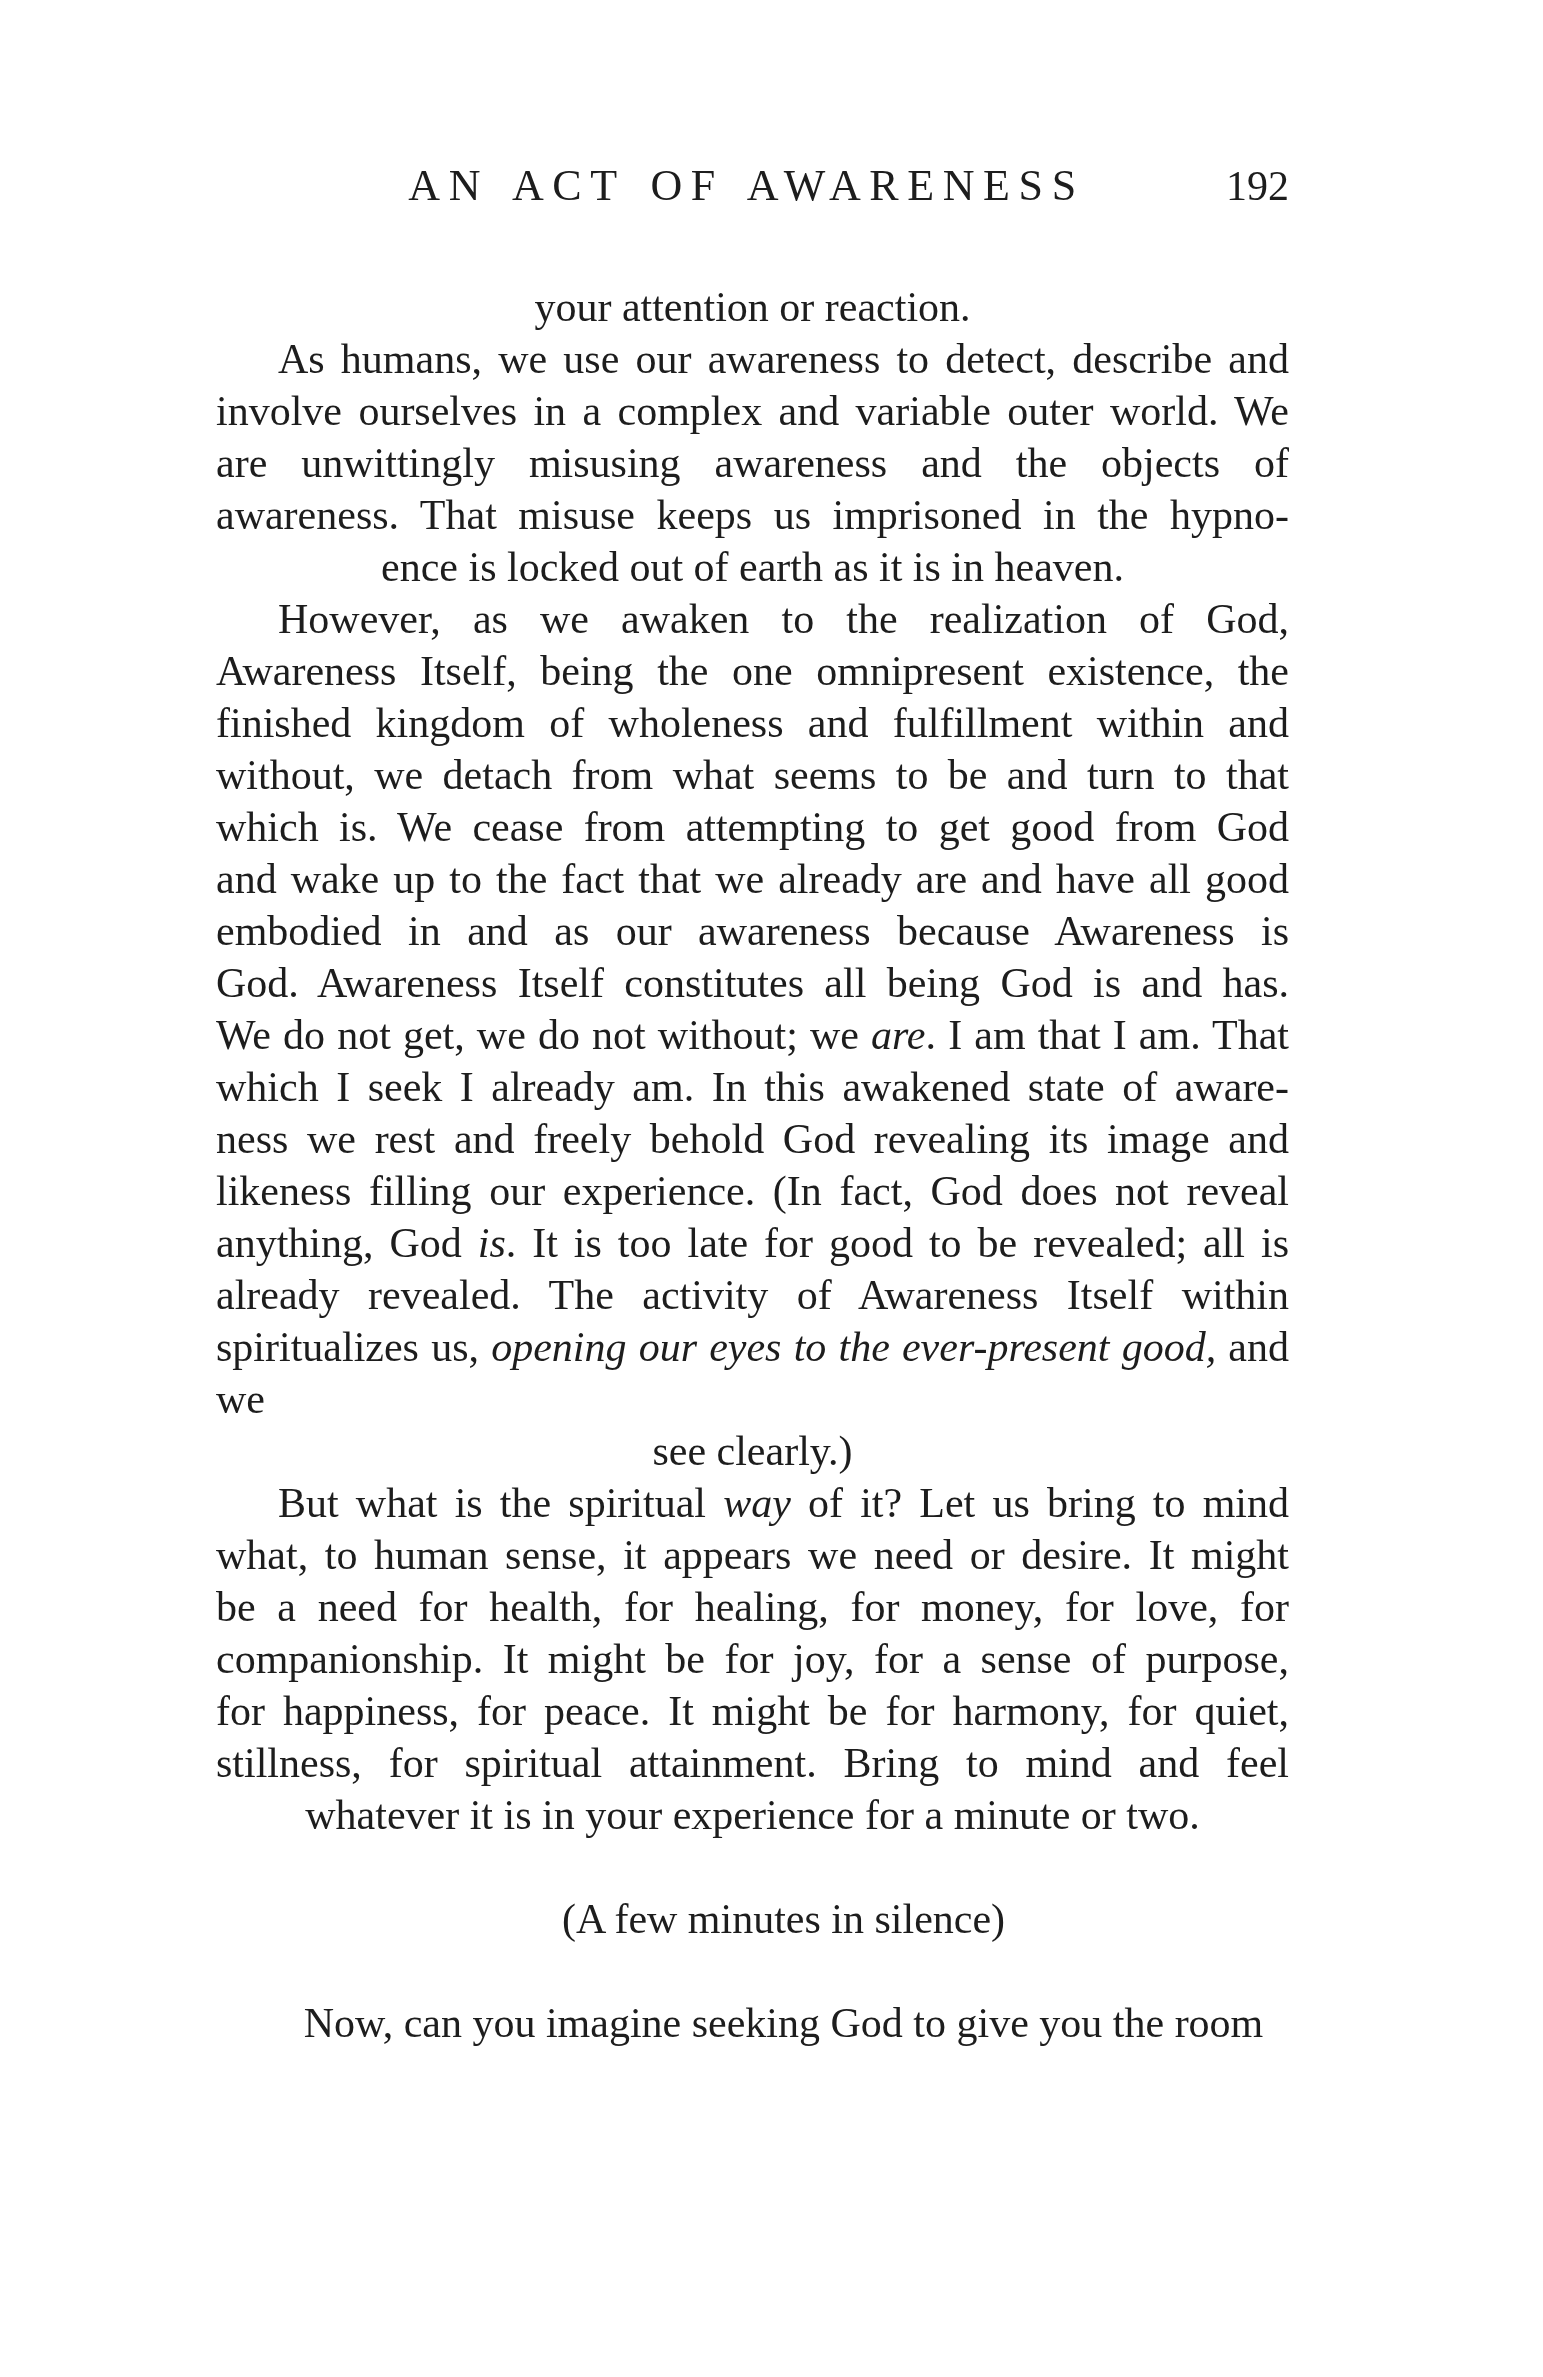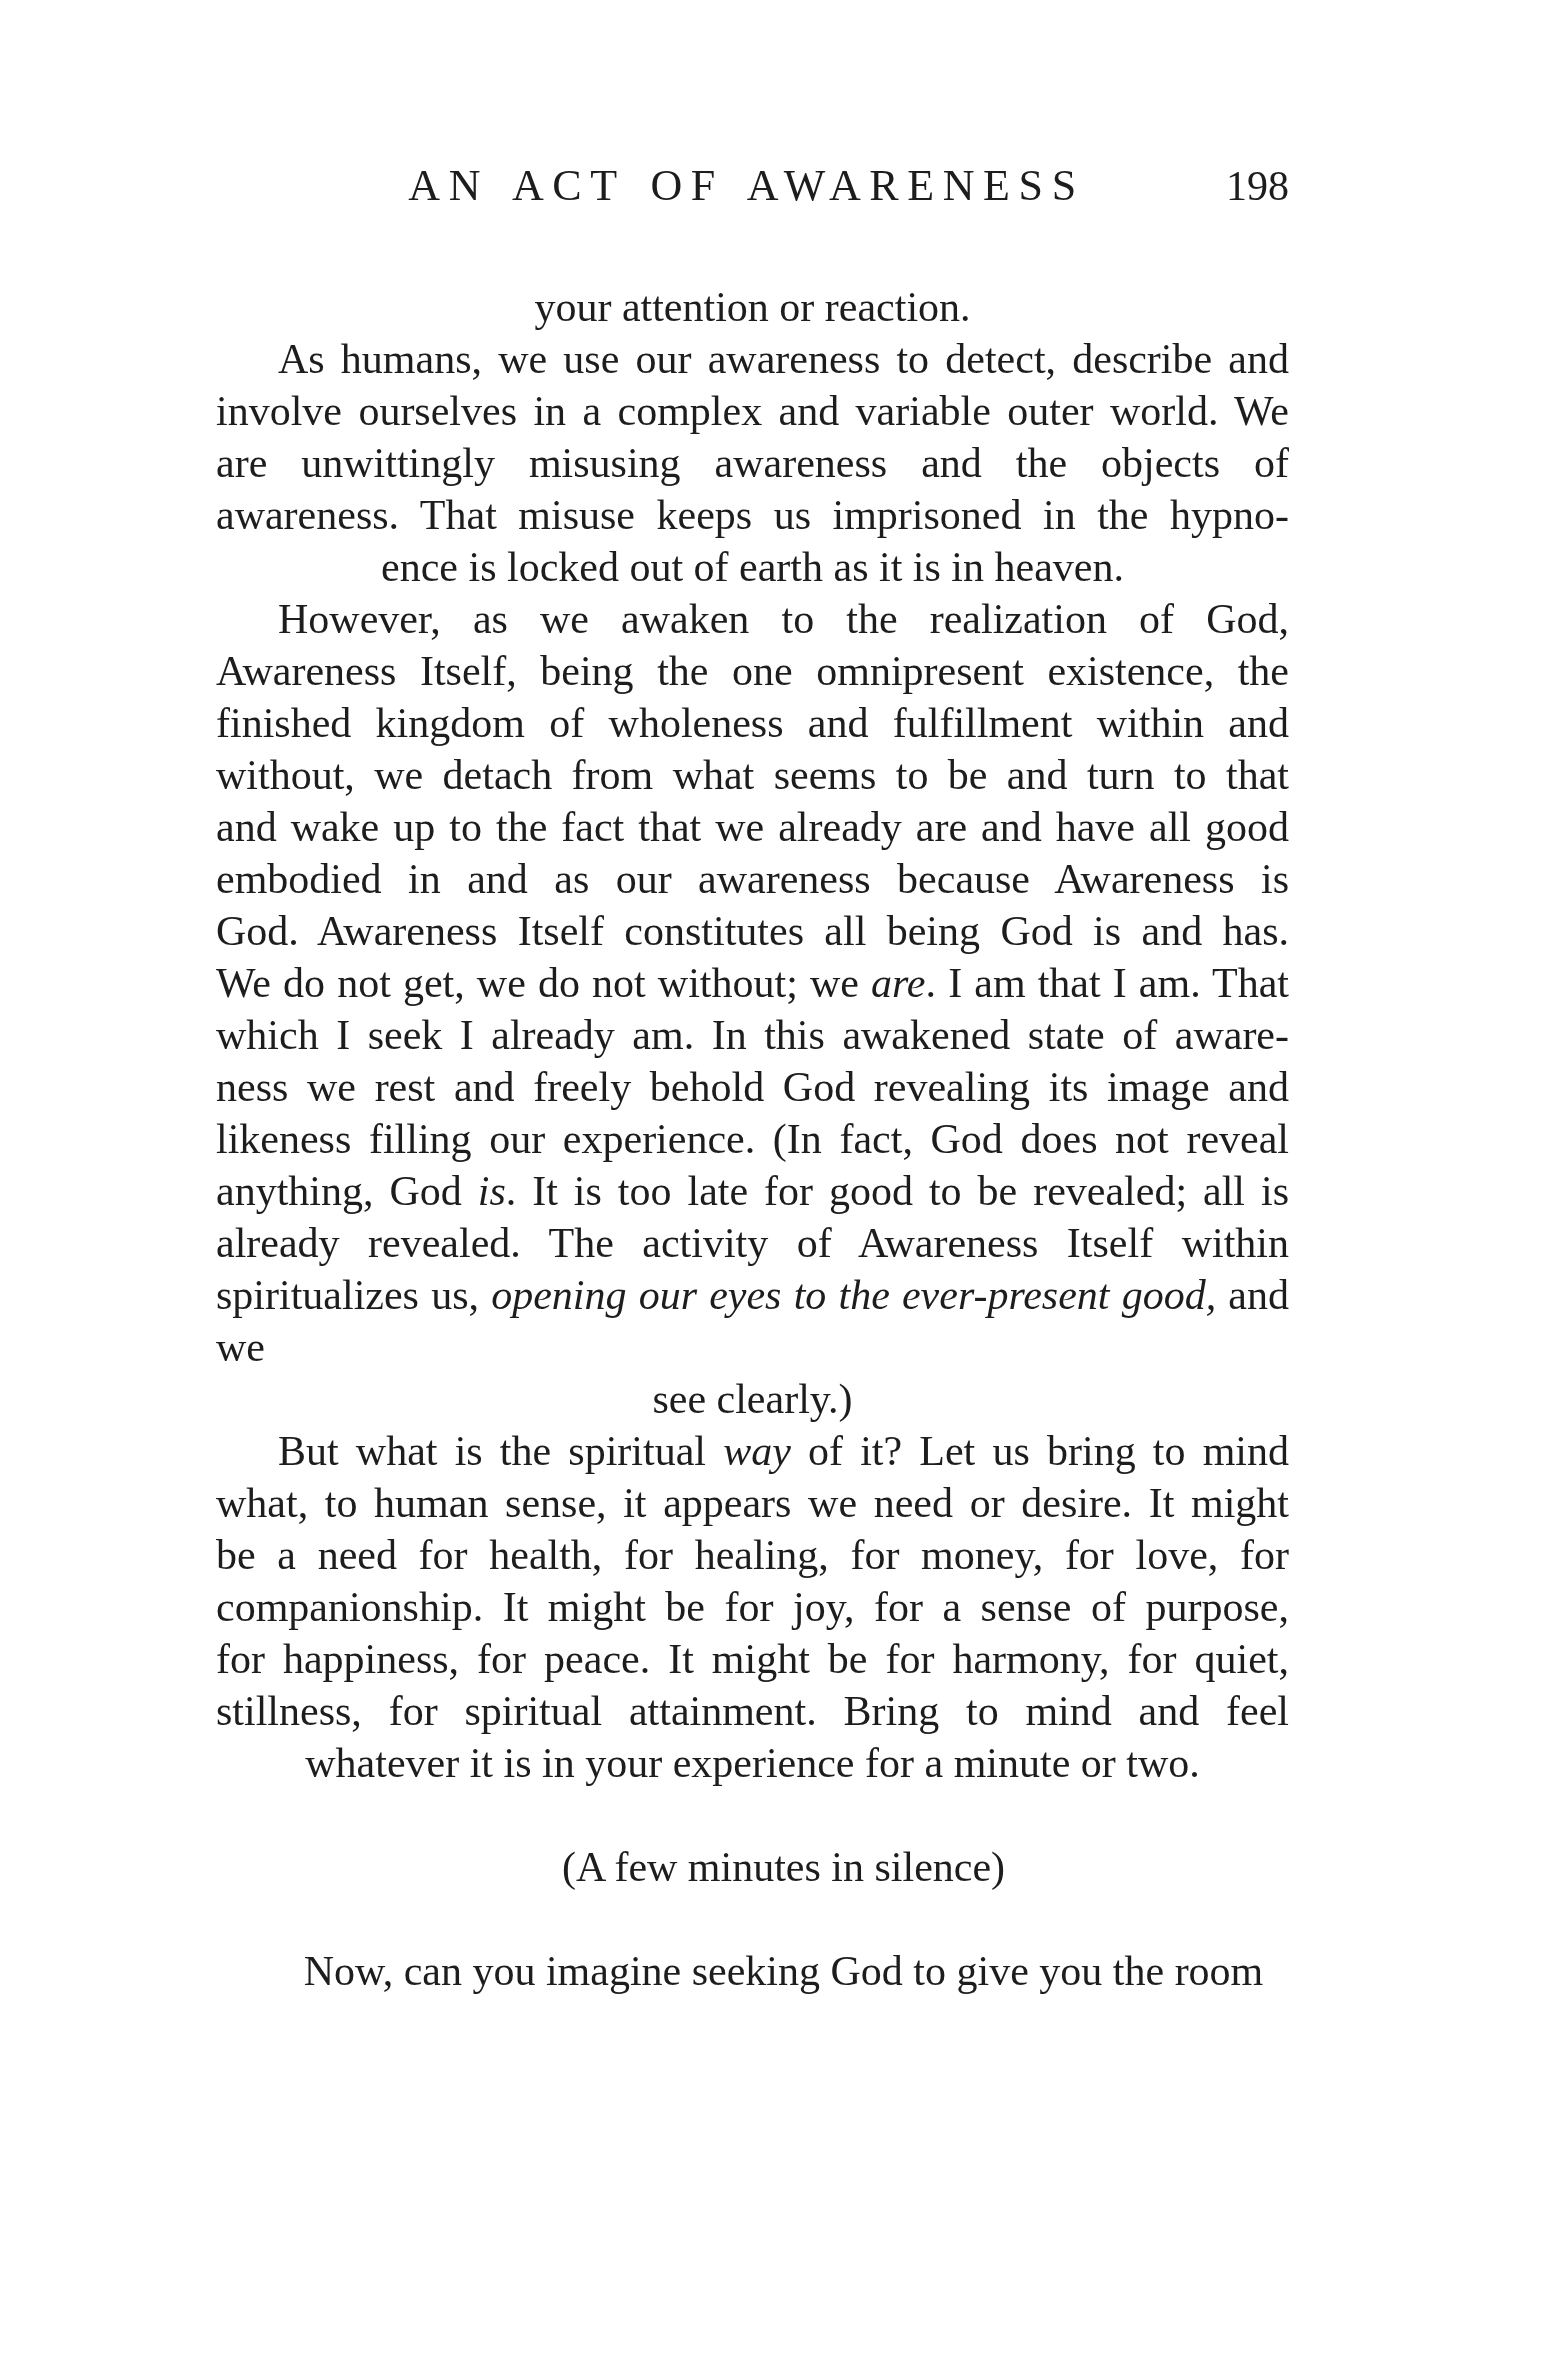--- a/index.html
+++ b/index.html
@@ -51,38 +51,39 @@
   .line.j { text-align: justify; text-align-last: justify; }
   .line.ind { text-indent: 62px; }
   .it { font-style: italic; }
 </style>
 </head>
 <body>
 
 <div class="page" style="--paper: #ffffff; --ink: #1d1d1d;">
   <div class="running-head-row">
     <div class="running-head">AN ACT OF AWARENESS</div>
-    <div class="page-number">198</div>
+    <div class="page-number">192</div>
   </div>
   <div class="text-body">
       <div class="para">
         <div class="line"><span>your attention or reaction.</span></div>
       </div>
       <div class="para">
         <div class="line j ind"><span>As humans, we use our awareness to detect, describe and</span></div>
         <div class="line j"><span>involve ourselves in a complex and variable outer world. We</span></div>
         <div class="line j"><span>are unwittingly misusing awareness and the objects of</span></div>
         <div class="line j"><span>awareness. That misuse keeps us imprisoned in the hypno-</span></div>
         <div class="line"><span>ence is locked out of earth as it is in heaven.</span></div>
       </div>
       <div class="para">
         <div class="line j ind"><span>However, as we awaken to the realization of God,</span></div>
         <div class="line j"><span>Awareness Itself, being the one omnipresent existence, the</span></div>
         <div class="line j"><span>finished kingdom of wholeness and fulfillment within and</span></div>
         <div class="line j"><span>without, we detach from what seems to be and turn to that</span></div>
+        <div class="line j"><span>which is. We cease from attempting to get good from God</span></div>
         <div class="line j"><span>and wake up to the fact that we already are and have all good</span></div>
         <div class="line j"><span>embodied in and as our awareness because Awareness is</span></div>
         <div class="line j"><span>God. Awareness Itself constitutes all being God is and has.</span></div>
         <div class="line j"><span>We do not get, we do not without; we </span><span class="it">are</span><span>. I am that I am. That</span></div>
         <div class="line j"><span>which I seek I already am. In this awakened state of aware-</span></div>
         <div class="line j"><span>ness we rest and freely behold God revealing its image and</span></div>
         <div class="line j"><span>likeness filling our experience. (In fact, God does not reveal</span></div>
         <div class="line j"><span>anything, God </span><span class="it">is</span><span>. It is too late for good to be revealed; all is</span></div>
         <div class="line j"><span>already revealed. The activity of Awareness Itself within</span></div>
         <div class="line j"><span>spiritualizes us, </span><span class="it">opening our eyes to the ever-present good,</span><span> and we</span></div>

